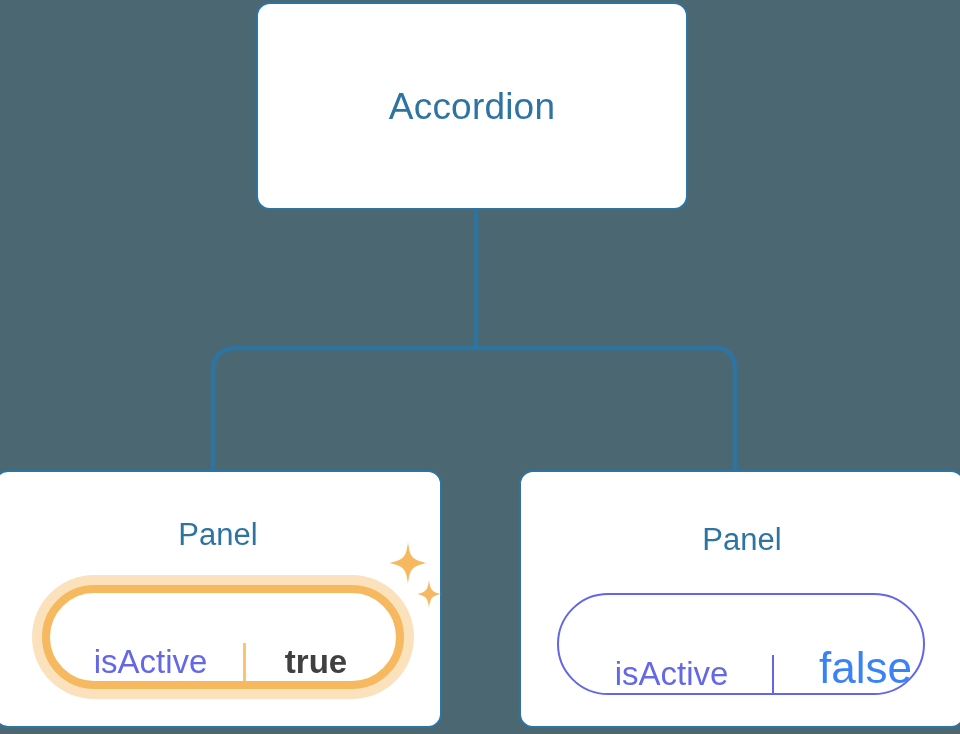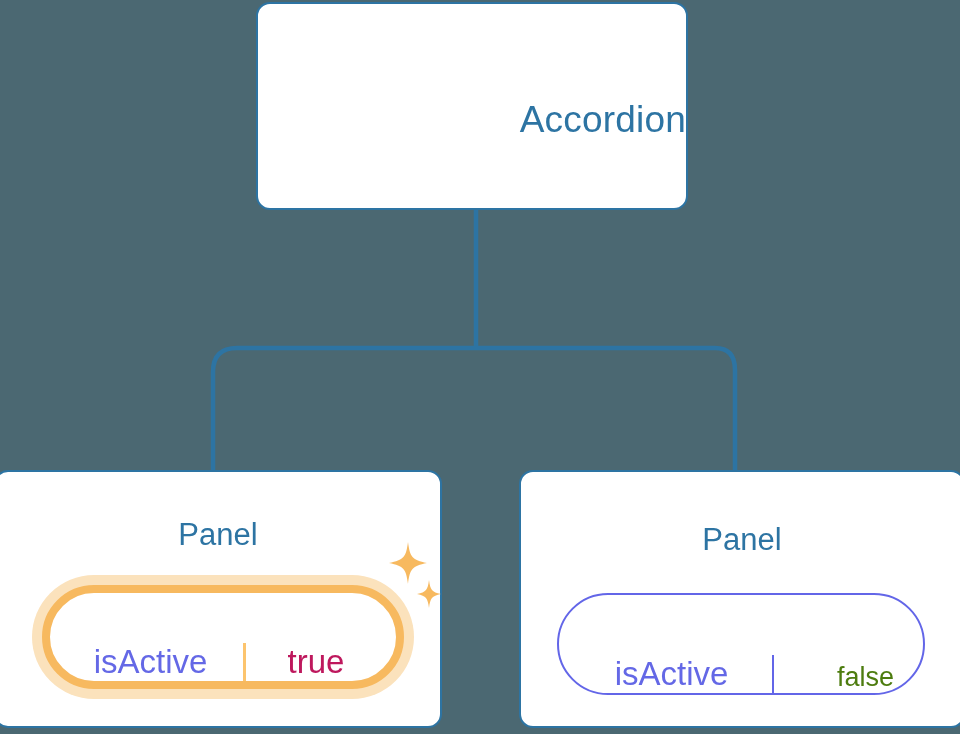--- a/index.html
+++ b/index.html
@@ -64,24 +64,23 @@
     position: absolute;
     left: 0;
     right: 0;
     text-align: center;
     color: #2d74a3;
     font-weight: 400;
     white-space: nowrap;
   }
 
   #node-accordion .node-title {
-    top: 95px;
+    top: 82px;
     font-size: 37px;
     letter-spacing: 0.2px;
-    text-align: right;
   }
 
   #node-panel-left .node-title {
     top: 45px;
     font-size: 31px;
   }
 
   #node-panel-right .node-title {
     top: 50px;
     font-size: 31px;
@@ -115,22 +114,22 @@
   }
   .pill.plain .pill-key {
     width: 215px;
     color: #6468e6;
     font-size: 33px;
     border-right: 2px solid #6366e8;
     padding-left: 12px;
   }
   .pill.plain .pill-val {
     flex: 1;
-    color: #4d7c0f;
-    font-size: 27px;
+    color: #3b82f6;
+    font-size: 44px;
     padding-right: 10px;
     margin-left: 44px;
   }
 
   
   .pill-wrap {
     position: absolute;
     left: 36px;
     top: 103px;
     width: 382px;
@@ -153,23 +152,23 @@
   }
   .pill.highlight .pill-key {
     width: 196px;
     color: #6468e6;
     font-size: 33px;
     border-right: 3px solid #fcc46e;
     padding-left: 8px;
   }
   .pill.highlight .pill-val {
     flex: 1;
-    color: #be185d;
+    color: #404040;
     font-size: 33px;
-    font-weight: normal;
+    font-weight: bold;
     padding-right: 10px;
   }
 
   
   .sparkles {
     position: absolute;
     left: 385px;
     top: 540px;
     width: 60px;
     height: 72px;

